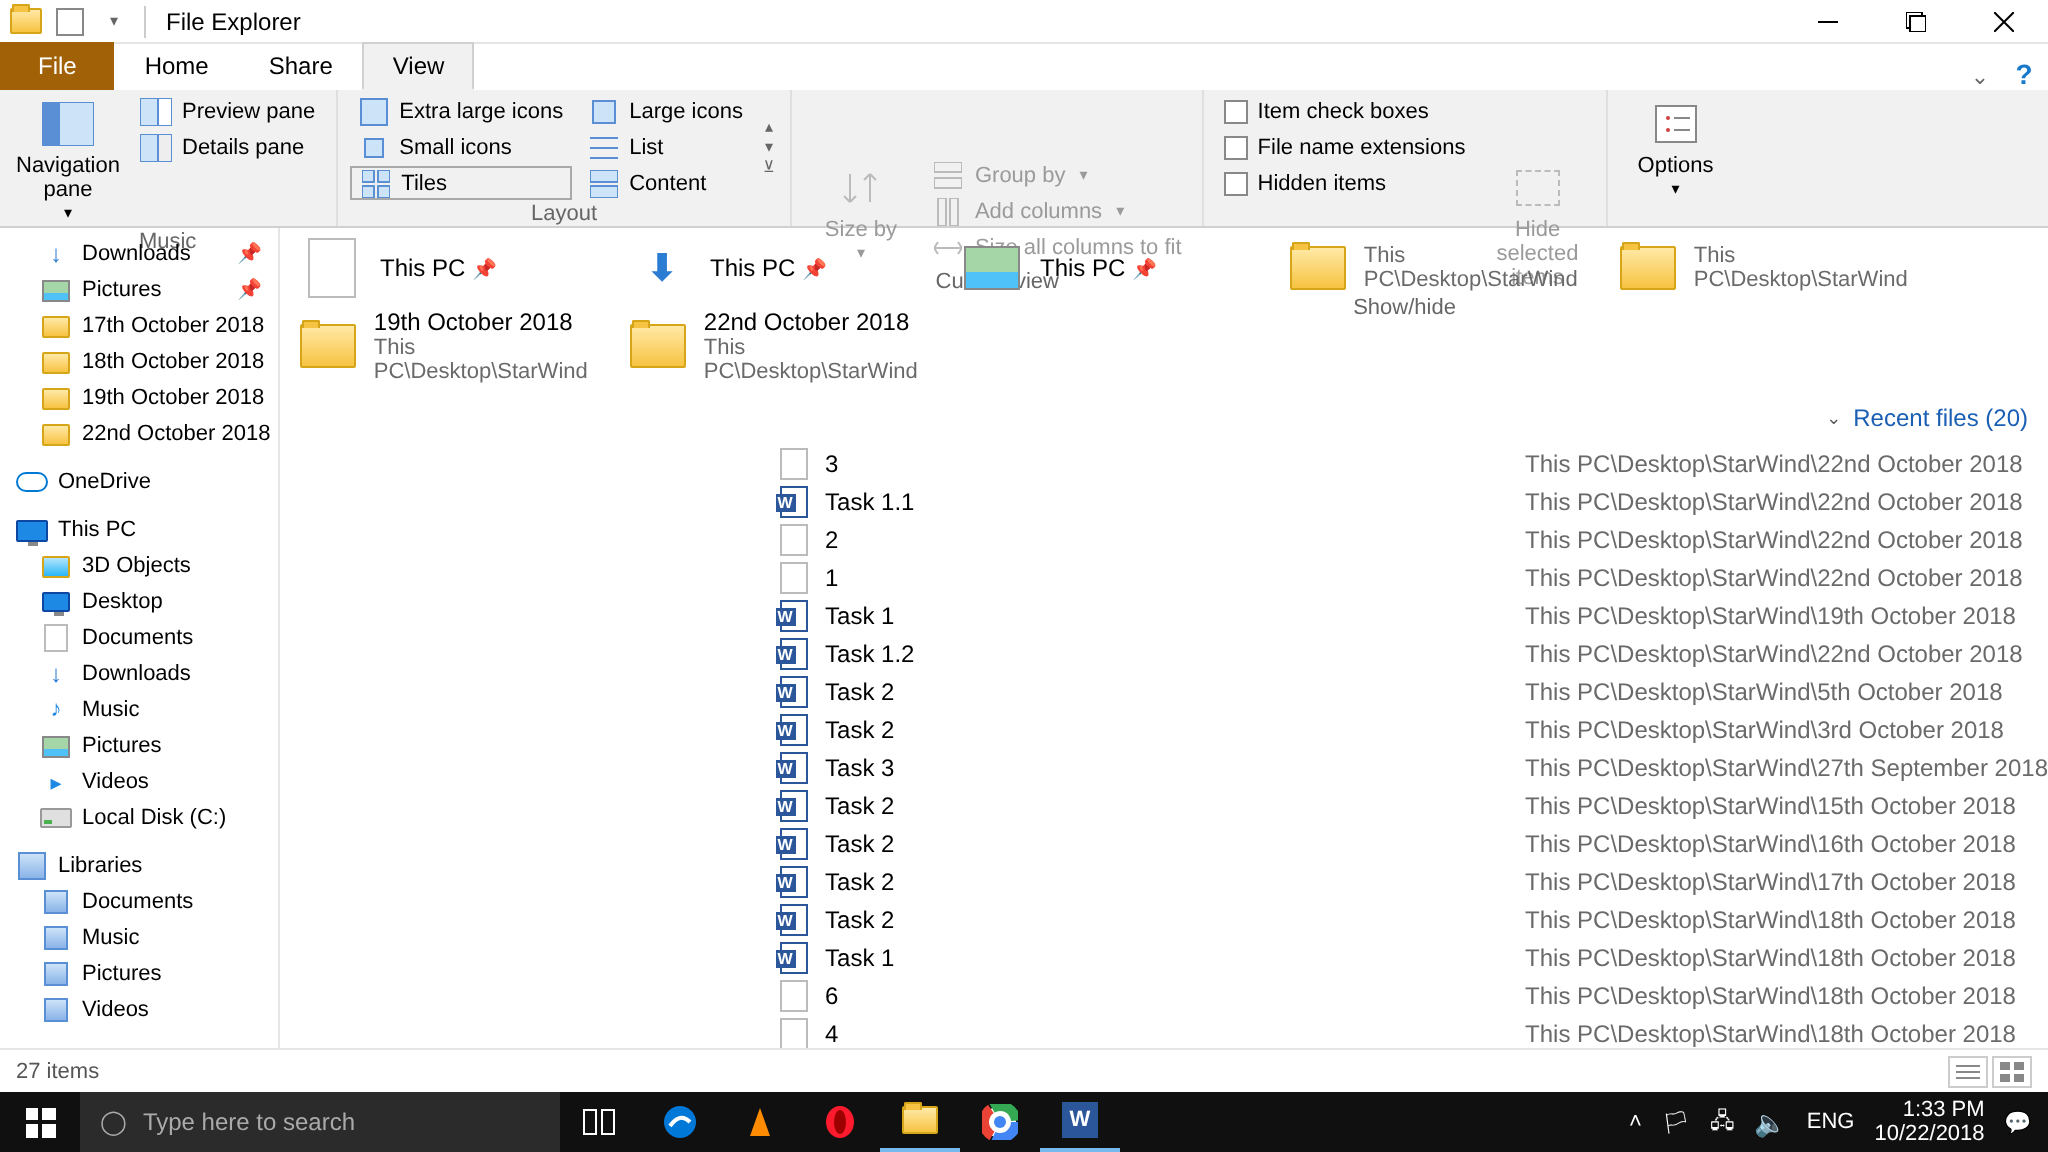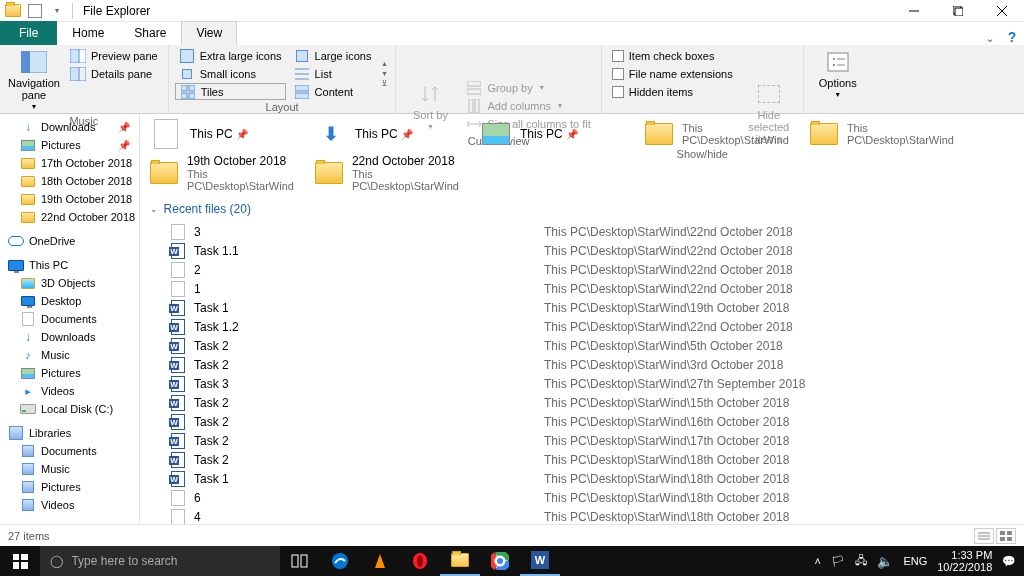--- a/index.html
+++ b/index.html
@@ -13,21 +13,21 @@
 .folder-ico::before { content:""; position:absolute; top:-3px; left:0; width:7px; height:3px; background:#f7c342; border:1px solid #d6a518; border-bottom:none; border-radius:1px 1px 0 0;}
 .titlebar .title { padding-left: 6px; font-size: 12px; }
 .titlebar .spacer { flex: 1; }
 .win-controls { display: flex; }
 .win-btn { width: 44px; height: 22px; display: flex; align-items: center; justify-content: center; font-size: 11px; }
 .win-btn svg { stroke: #000; stroke-width: 1; fill: none; }
 
 
 .tabs { height: 23px; display: flex; align-items: end; background: #fff; }
 .tab { padding: 4px 14px; font-size: 12px; border: 1px solid transparent; cursor: default; }
-.tab.file { background: #0f766e; color: #fff; padding: 4px 18px; }
+.tab.file { background: #a16207; color: #fff; padding: 4px 18px; }
 .tab.active { border: 1px solid #d0d0d0; border-bottom-color: #f1f1f1; background: #f1f1f1; }
 .tabs .spacer { flex: 1; }
 .help { width: 24px; text-align: center; color: #1979ca; font-size: 14px; font-weight: bold; }
 .chev { width: 20px; text-align: center; color: #666; }
 
 
 .ribbon { height: 69px; background: #f1f1f1; border-bottom: 1px solid #d0d0d0; display: flex; }
 .group { border-right: 1px solid #e0e0e0; display: flex; flex-direction: column; padding: 2px 6px 0 6px; }
 .group-body { flex: 1; display: flex; gap: 4px; }
 .group-label { text-align: center; font-size: 11px; color: #666; padding: 1px 0 2px; }
@@ -43,21 +43,21 @@
 
 
 .body { flex: 1; display: flex; overflow: hidden; }
 .sidebar { width: 140px; border-right: 1px solid #e5e5e5; padding: 4px 0; overflow: hidden; }
 .side-item { display: flex; align-items: center; gap: 5px; padding: 2px 4px 2px 20px; height: 18px; white-space: nowrap; }
 .side-item.top { padding-left: 8px; font-weight: normal; }
 .ico-s { width: 16px; height: 14px; flex-shrink: 0; display:flex; align-items:center; justify-content:center;}
 .folder-s { width: 14px; height: 11px; background: linear-gradient(#ffe9a6,#f7c342); border: 1px solid #d6a518; border-radius: 1px; }
 .pin { color: #999; font-size: 10px; margin-left: auto; margin-right: 4px;}
 
-.content { flex: 1; overflow: hidden; display: flex; flex-direction: column; }
+.content { flex: 1; overflow: hidden; display: flex; flex-direction: column; align-items: flex-end; }
 .freq { display: flex; flex-wrap: wrap; padding: 4px 10px; gap: 4px 10px; }
 .freq-item { display: flex; align-items: center; gap: 8px; width: 155px; }
 .freq-item .big { width: 32px; height: 32px; display:flex; align-items:center; justify-content:center; }
 .freq-item .txt .n { font-size: 12px; }
 .freq-item .txt .p { font-size: 11px; color: #6a6a6a; }
 
 .section-hdr { display: flex; align-items: center; gap: 6px; padding: 6px 10px; color: #1a5fb4; font-size: 12px;}
 .section-hdr .caret { font-size: 9px; color: #555;}
 
 .files { flex: 1; overflow: hidden; }
@@ -240,21 +240,21 @@
   </div>
 
   <div class="group">
     <div class="group-body">
       <div class="vbtn disabled">
         <div class="ico">
             <svg width="22" height="22" stroke="#bbb" fill="none">
               <path d="M6 4v14m0 0l-3-3m3 3l3-3M16 18V4m0 0l-3 3m3-3l3 3"></path>
             </svg>
           </div>
-        <span>Sort by</span>
+        <span>Size by</span>
           <span style="font-size:8px">▾</span>
       </div>
       <div class="col disabled">
         <div class="hbtn">
             <div class="ico16">
               <svg width="14" height="14" stroke="#bbb">
                 <rect width="14" height="5" fill="none"></rect>
                 <rect y="8" width="14" height="5" fill="none"></rect>
               </svg>
             </div>

